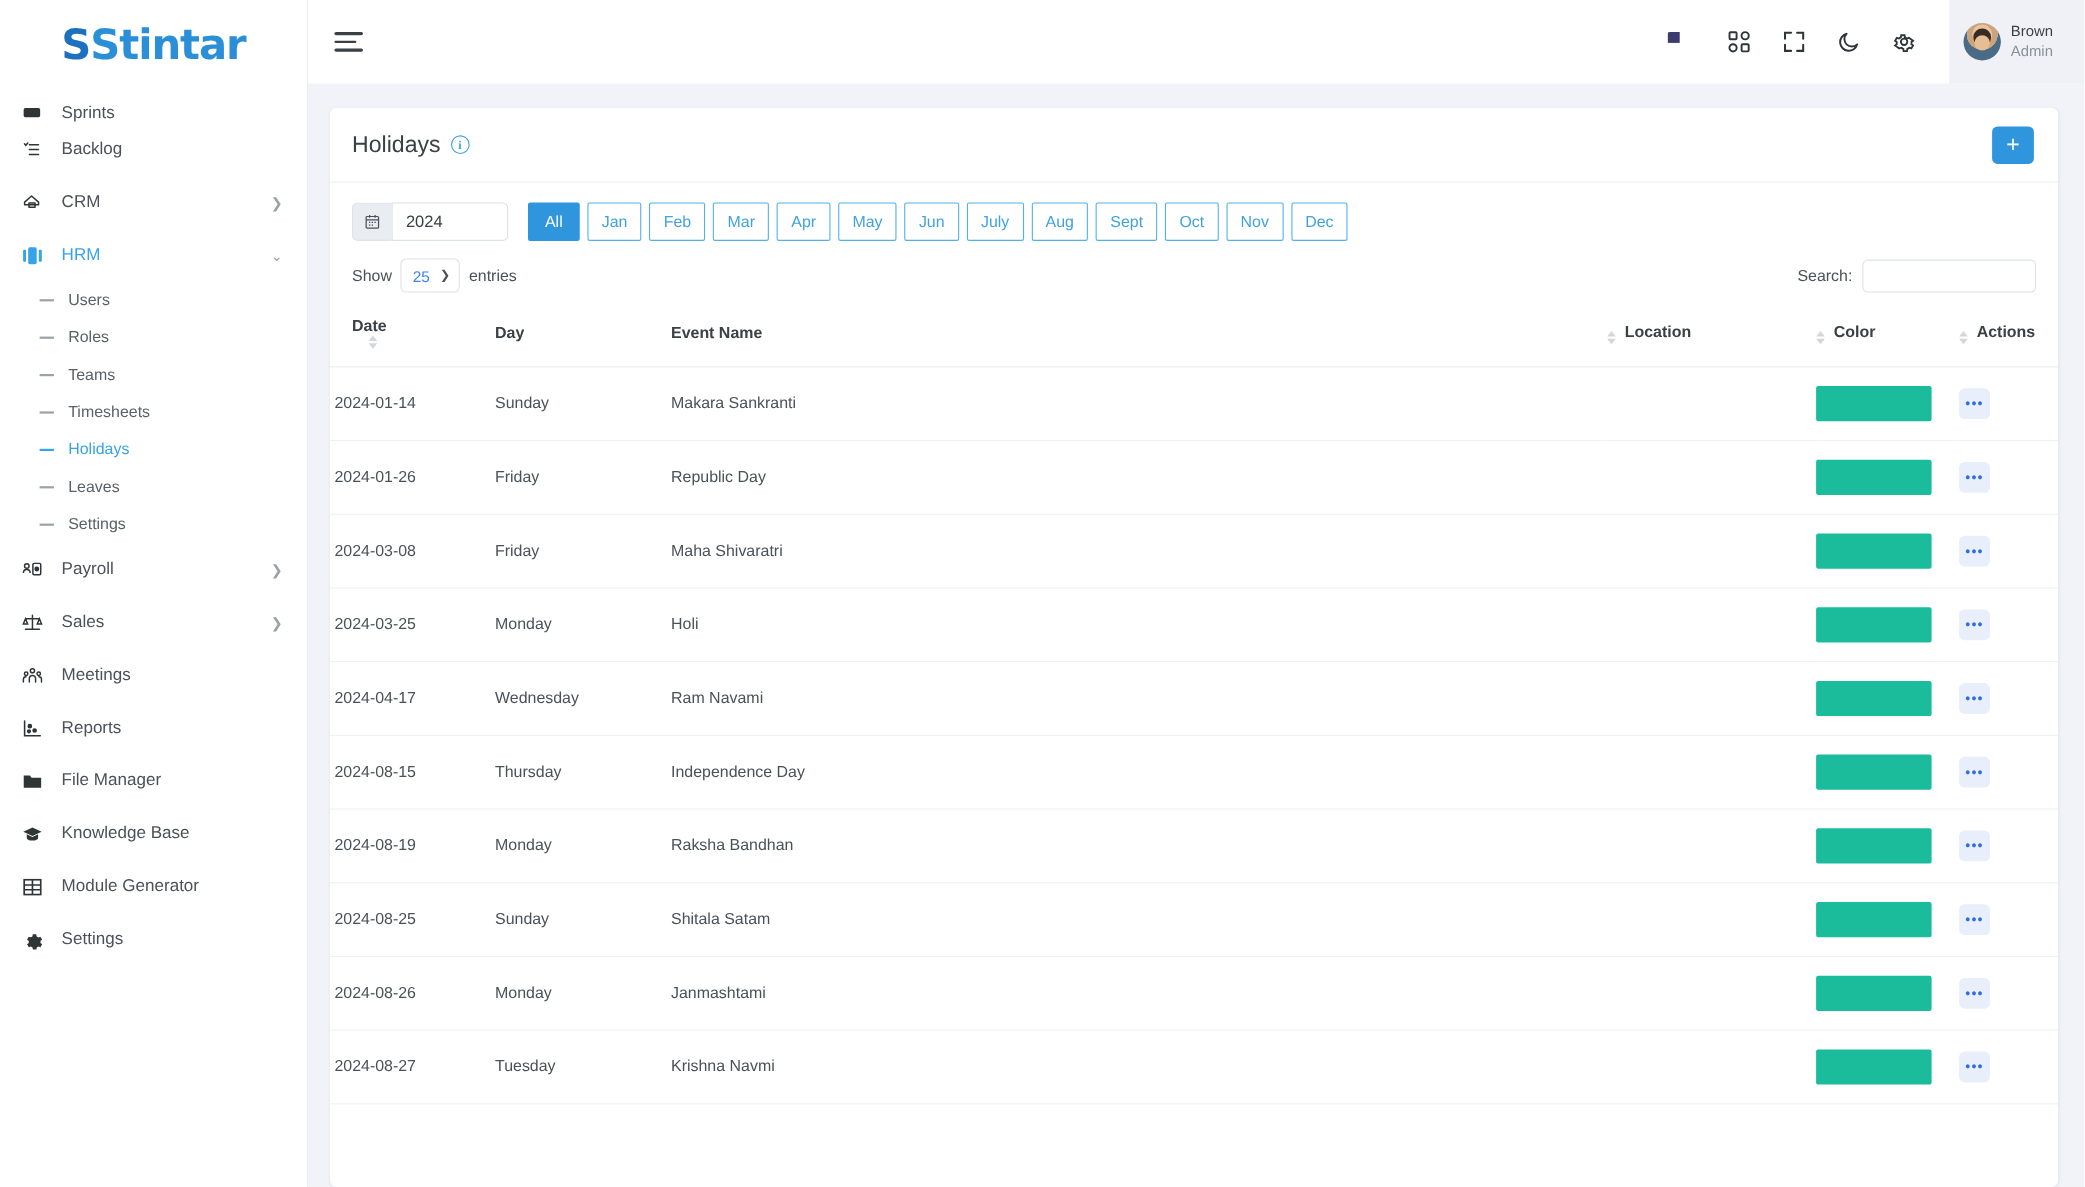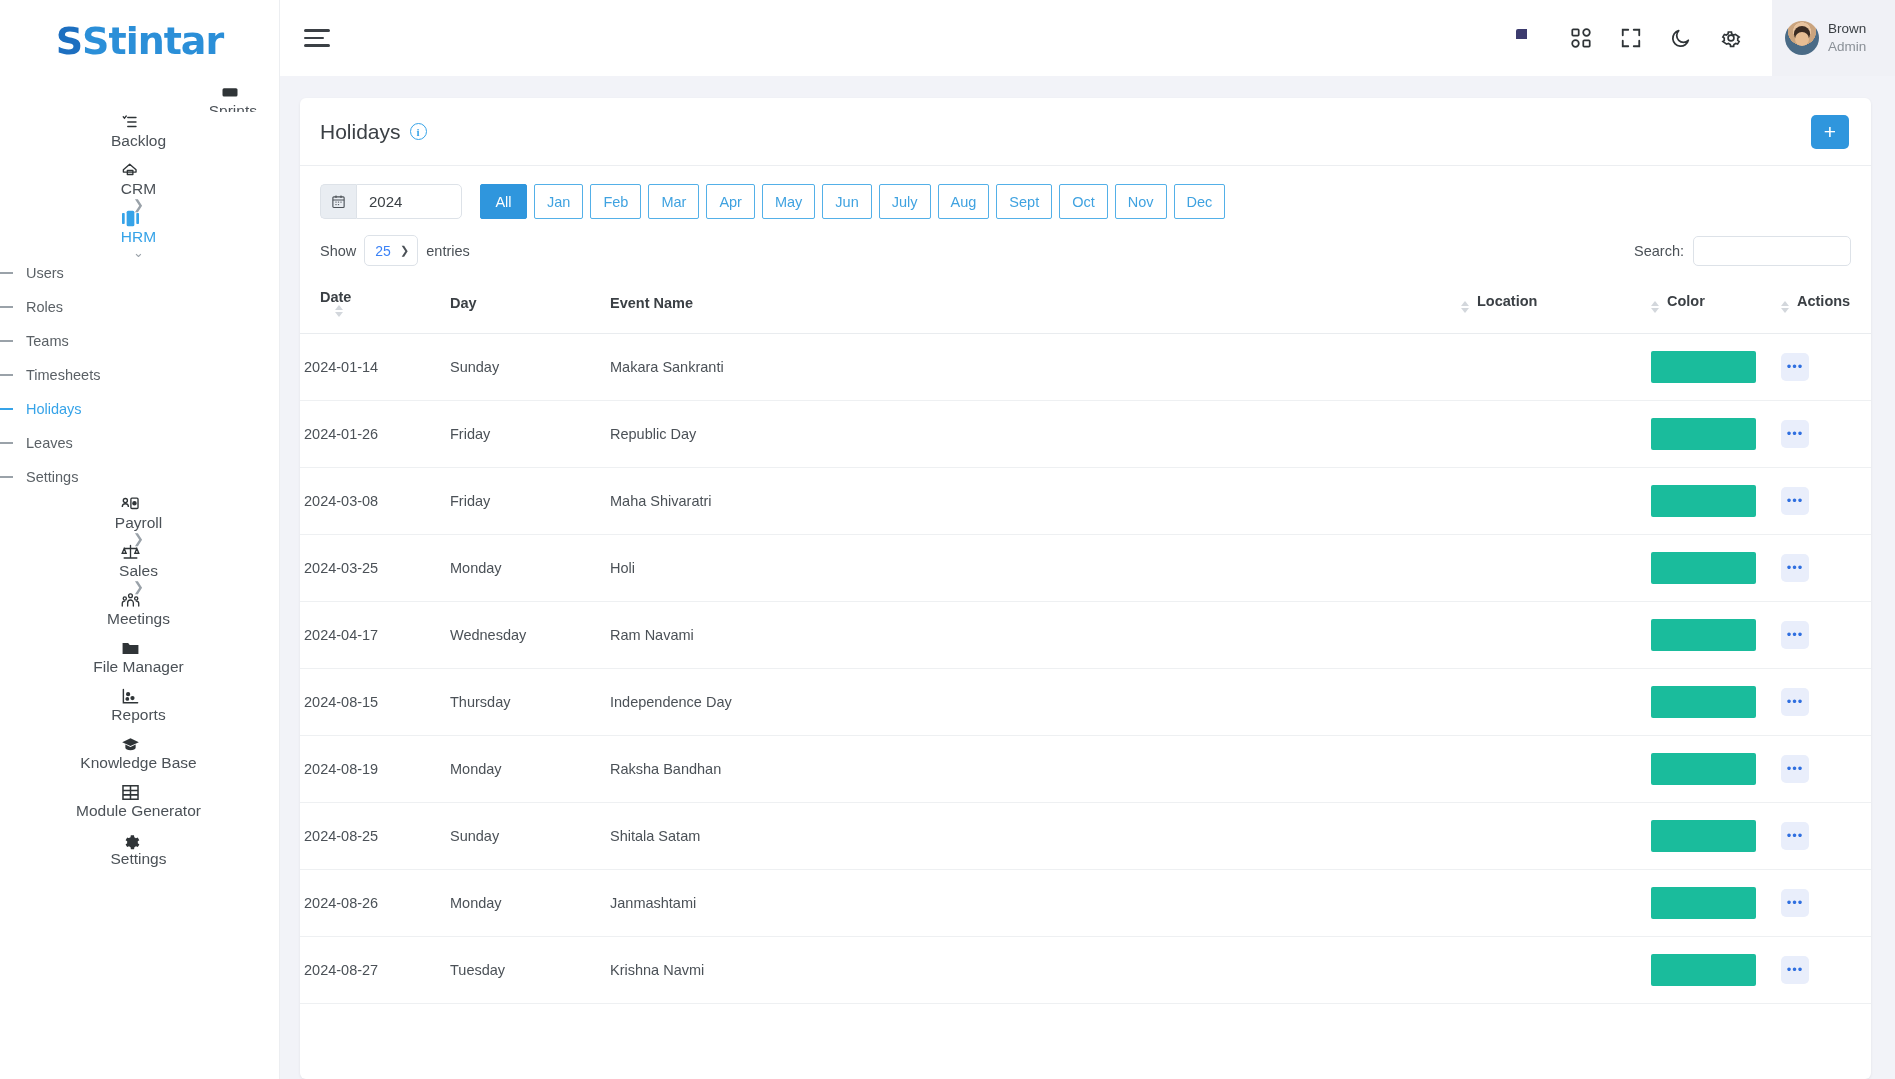--- a/index.html
+++ b/index.html
@@ -24,36 +24,36 @@
     font-size: 38px; font-weight: bold; letter-spacing: -1px;
     color: #2b8fd8; font-family: "DejaVu Sans", sans-serif;
   }
   .logo .s-mark {
     display: inline-block; color: #1d6fc0; font-weight: bold;
   }
   .nav { padding: 0; }
   .nav-item {
     display: flex; align-items: center; height: 48px;
     padding: 0 22px 0 20px; cursor: pointer; color: #4b5157;
-    font-size: 15.5px; position: relative; flex-direction: column;
+    font-size: 15.5px; position: relative;
   }
   .nav-item .ico {
     width: 26px; height: 20px; flex: none; display: flex;
     align-items: center; color: #2f3437; margin-right: 10px;
   }
   .nav-item .lbl { flex: 1; }
   .nav-item .chev {
     color: #9aa2a9; font-size: 13px; line-height: 1;
   }
   .nav-item.active > .lbl, .nav-item.active > .ico { color: #36a3e8; }
   .nav-item.partial { height: 30px; overflow: hidden; align-items: flex-end; }
 
   .sub-item {
     display: flex; align-items: center; height: 34px;
-    font-size: 14.5px; color: #5b6166;
+    padding-left: 36px; font-size: 14.5px; color: #5b6166;
     cursor: pointer;
   }
   .sub-item .dash {
     width: 13px; height: 2px; background: #9aa2a9;
     margin-right: 13px; flex: none;
   }
   .sub-item.active { color: #36a3e8; }
   .sub-item.active .dash { background: #36a3e8; }
 
   
@@ -314,37 +314,37 @@
               <circle cx="4.8" cy="9.5" r="2"></circle>
               <circle cx="19.2" cy="9.5" r="2"></circle>
             <path d="M8.4 19v-4a3.6 3.6 0 017.2 0v4M1.6 19v-3.2a3 3 0 013-3M22.4 19v-3.2a3 3 0 00-3-3"></path>
           </svg>
         </span>
         <span class="lbl">Meetings</span>
       </div>
 
       <div class="nav-item">
         <span class="ico">
-          <svg width="19" height="19" viewBox="0 0 24 24" fill="#2f3437">
-            <path d="M2 5h7l2 2.5h11V19H2z" rx="2"></path>
-          </svg>
-        </span>
-        <span class="lbl">File Manager</span>
-      </div>
-
-      <div class="nav-item">
-        <span class="ico">
           <svg width="19" height="19" viewBox="0 0 24 24" fill="none" stroke="#2f3437" stroke-width="1.8" stroke-linecap="round">
             <path d="M3 3v17h18"></path>
               <circle cx="9" cy="9" r="1.8" fill="#2f3437"></circle>
             <circle cx="14.5" cy="14" r="1.8" fill="#2f3437"></circle>
               <circle cx="8" cy="15" r="1.5" fill="#2f3437"></circle>
           </svg>
         </span>
         <span class="lbl">Reports</span>
+      </div>
+
+      <div class="nav-item">
+        <span class="ico">
+          <svg width="19" height="19" viewBox="0 0 24 24" fill="#2f3437">
+            <path d="M2 5h7l2 2.5h11V19H2z" rx="2"></path>
+          </svg>
+        </span>
+        <span class="lbl">File Manager</span>
       </div>
 
       <div class="nav-item">
         <span class="ico">
           <svg width="19" height="19" viewBox="0 0 24 24" fill="#2f3437">
             <path d="M12 4L1.5 9 12 14l10.5-5z"></path>
               <path d="M5.5 12v4.2c0 1.7 3 3 6.5 3s6.5-1.3 6.5-3V12l-6.5 3z"></path>
           </svg>
         </span>
         <span class="lbl">Knowledge Base</span>

